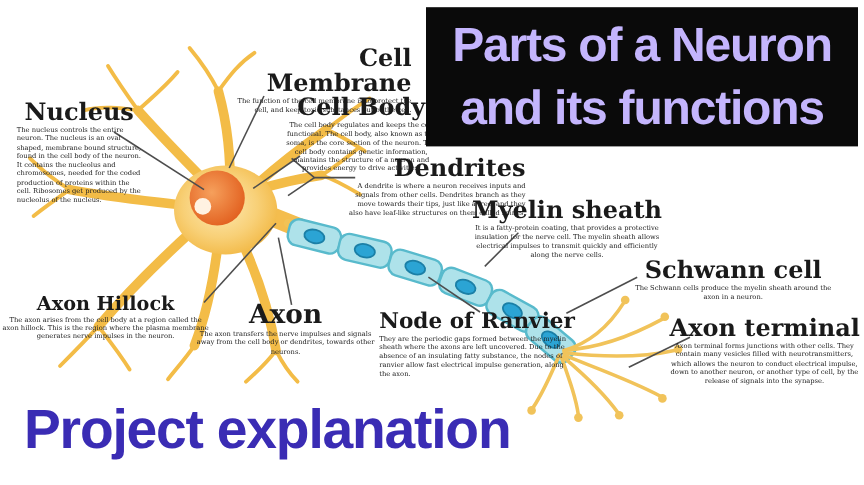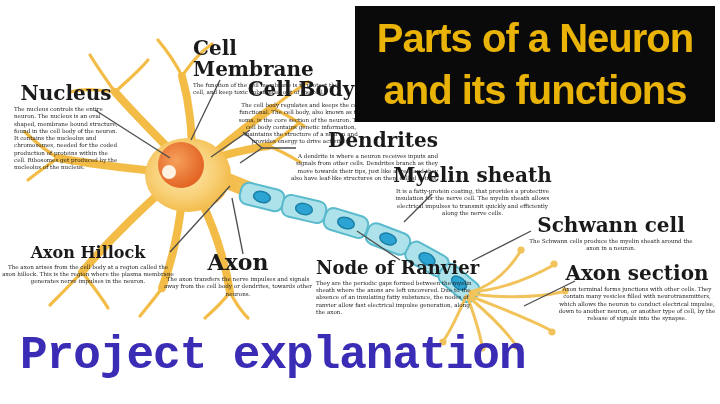--- a/index.html
+++ b/index.html
@@ -4,33 +4,33 @@
 <style>
   html,body{margin:0;padding:0;background:#fff;}
   #canvas{position:relative;width:720px;height:404px;background:#ffffff;overflow:hidden;
           font-family:"DejaVu Serif",serif;}
   #art{position:absolute;left:0;top:0;z-index:1;}
 
   
   #title-block{position:absolute;left:355px;top:6px;width:360px;height:116px;z-index:3;
     background:#0a0a0a;display:flex;flex-direction:column;justify-content:center;align-items:center;}
   #title-block .tl{font-family:"Liberation Sans",sans-serif;font-weight:700;font-size:40px;
-    line-height:1.3;color:#eab308;letter-spacing:-1px;white-space:nowrap;}
+    line-height:1.3;color:#c4b5fd;letter-spacing:-1px;white-space:nowrap;}
 
   
   #footer-text{position:absolute;left:20px;top:330px;z-index:3;
-    font-family:Liberation Mono, monospace;font-weight:700;font-size:46px;color:#3a2cb4;
+    font-family:Liberation Sans, sans-serif;font-weight:700;font-size:46px;color:#3a2cb4;
     letter-spacing:-1px;white-space:nowrap;}
 
   
   .label{position:absolute;z-index:2;color:#111;}
   .lh{font-weight:700;font-size:20px;line-height:1.05;color:#1a1a1a;}
   .ld{font-size:5.6px;line-height:1.3;color:#222;margin-top:2px;}
 
-  #lb-cell-membrane{left:193px;top:38px;width:150px;text-align:left;}
+  #lb-cell-membrane{left:193px;top:38px;width:150px;text-align:right;}
   #lb-cell-body{left:237px;top:79px;width:128px;text-align:center;}
   #lb-nucleus{left:8px;top:83px;width:116px;text-align:center;}
   #lb-nucleus .ld{text-align:left;padding:0 6px;}
   #lb-dendrites{left:290px;top:130px;width:148px;text-align:right;}
   #lb-myelin-sheath{left:390px;top:165px;width:165px;text-align:center;}
   #lb-schwann-cell{left:525px;top:215px;width:172px;text-align:center;}
   #lb-axon-hillock{left:2px;top:245px;width:172px;text-align:center;}
   #lb-axon-hillock .lh{font-size:16px;}
   #lb-axon{left:160px;top:251px;width:156px;text-align:center;}
   #lb-axon .lh{font-size:22px;text-align:center;}
@@ -199,19 +199,19 @@
     <div class="lh">Axon</div>
     <div class="ld">The axon transfers the nerve impulses and signals away from the cell body or dendrites, towards other neurons.</div>
   </div>
 
   <div class="label" id="lb-node-of-ranvier">
     <div class="lh">Node of Ranvier</div>
     <div class="ld">They are the periodic gaps formed between the myelin sheath where the axons are left uncovered. Due to the absence of an insulating fatty substance, the nodes of ranvier allow fast electrical impulse generation, along the axon.</div>
   </div>
 
   <div class="label" id="lb-axon-terminal">
-    <div class="lh">Axon section</div>
+    <div class="lh">Axon terminal</div>
     <div class="ld">Axon terminal forms junctions with other cells. They contain many vesicles filled with neurotransmitters, which allows the neuron to conduct electrical impulse, down to another neuron, or another type of cell, by the release of signals into the synapse.</div>
   </div>
 
   <div id="footer-text">Project explanation</div>
 
 </div>
 
 </body></html>

